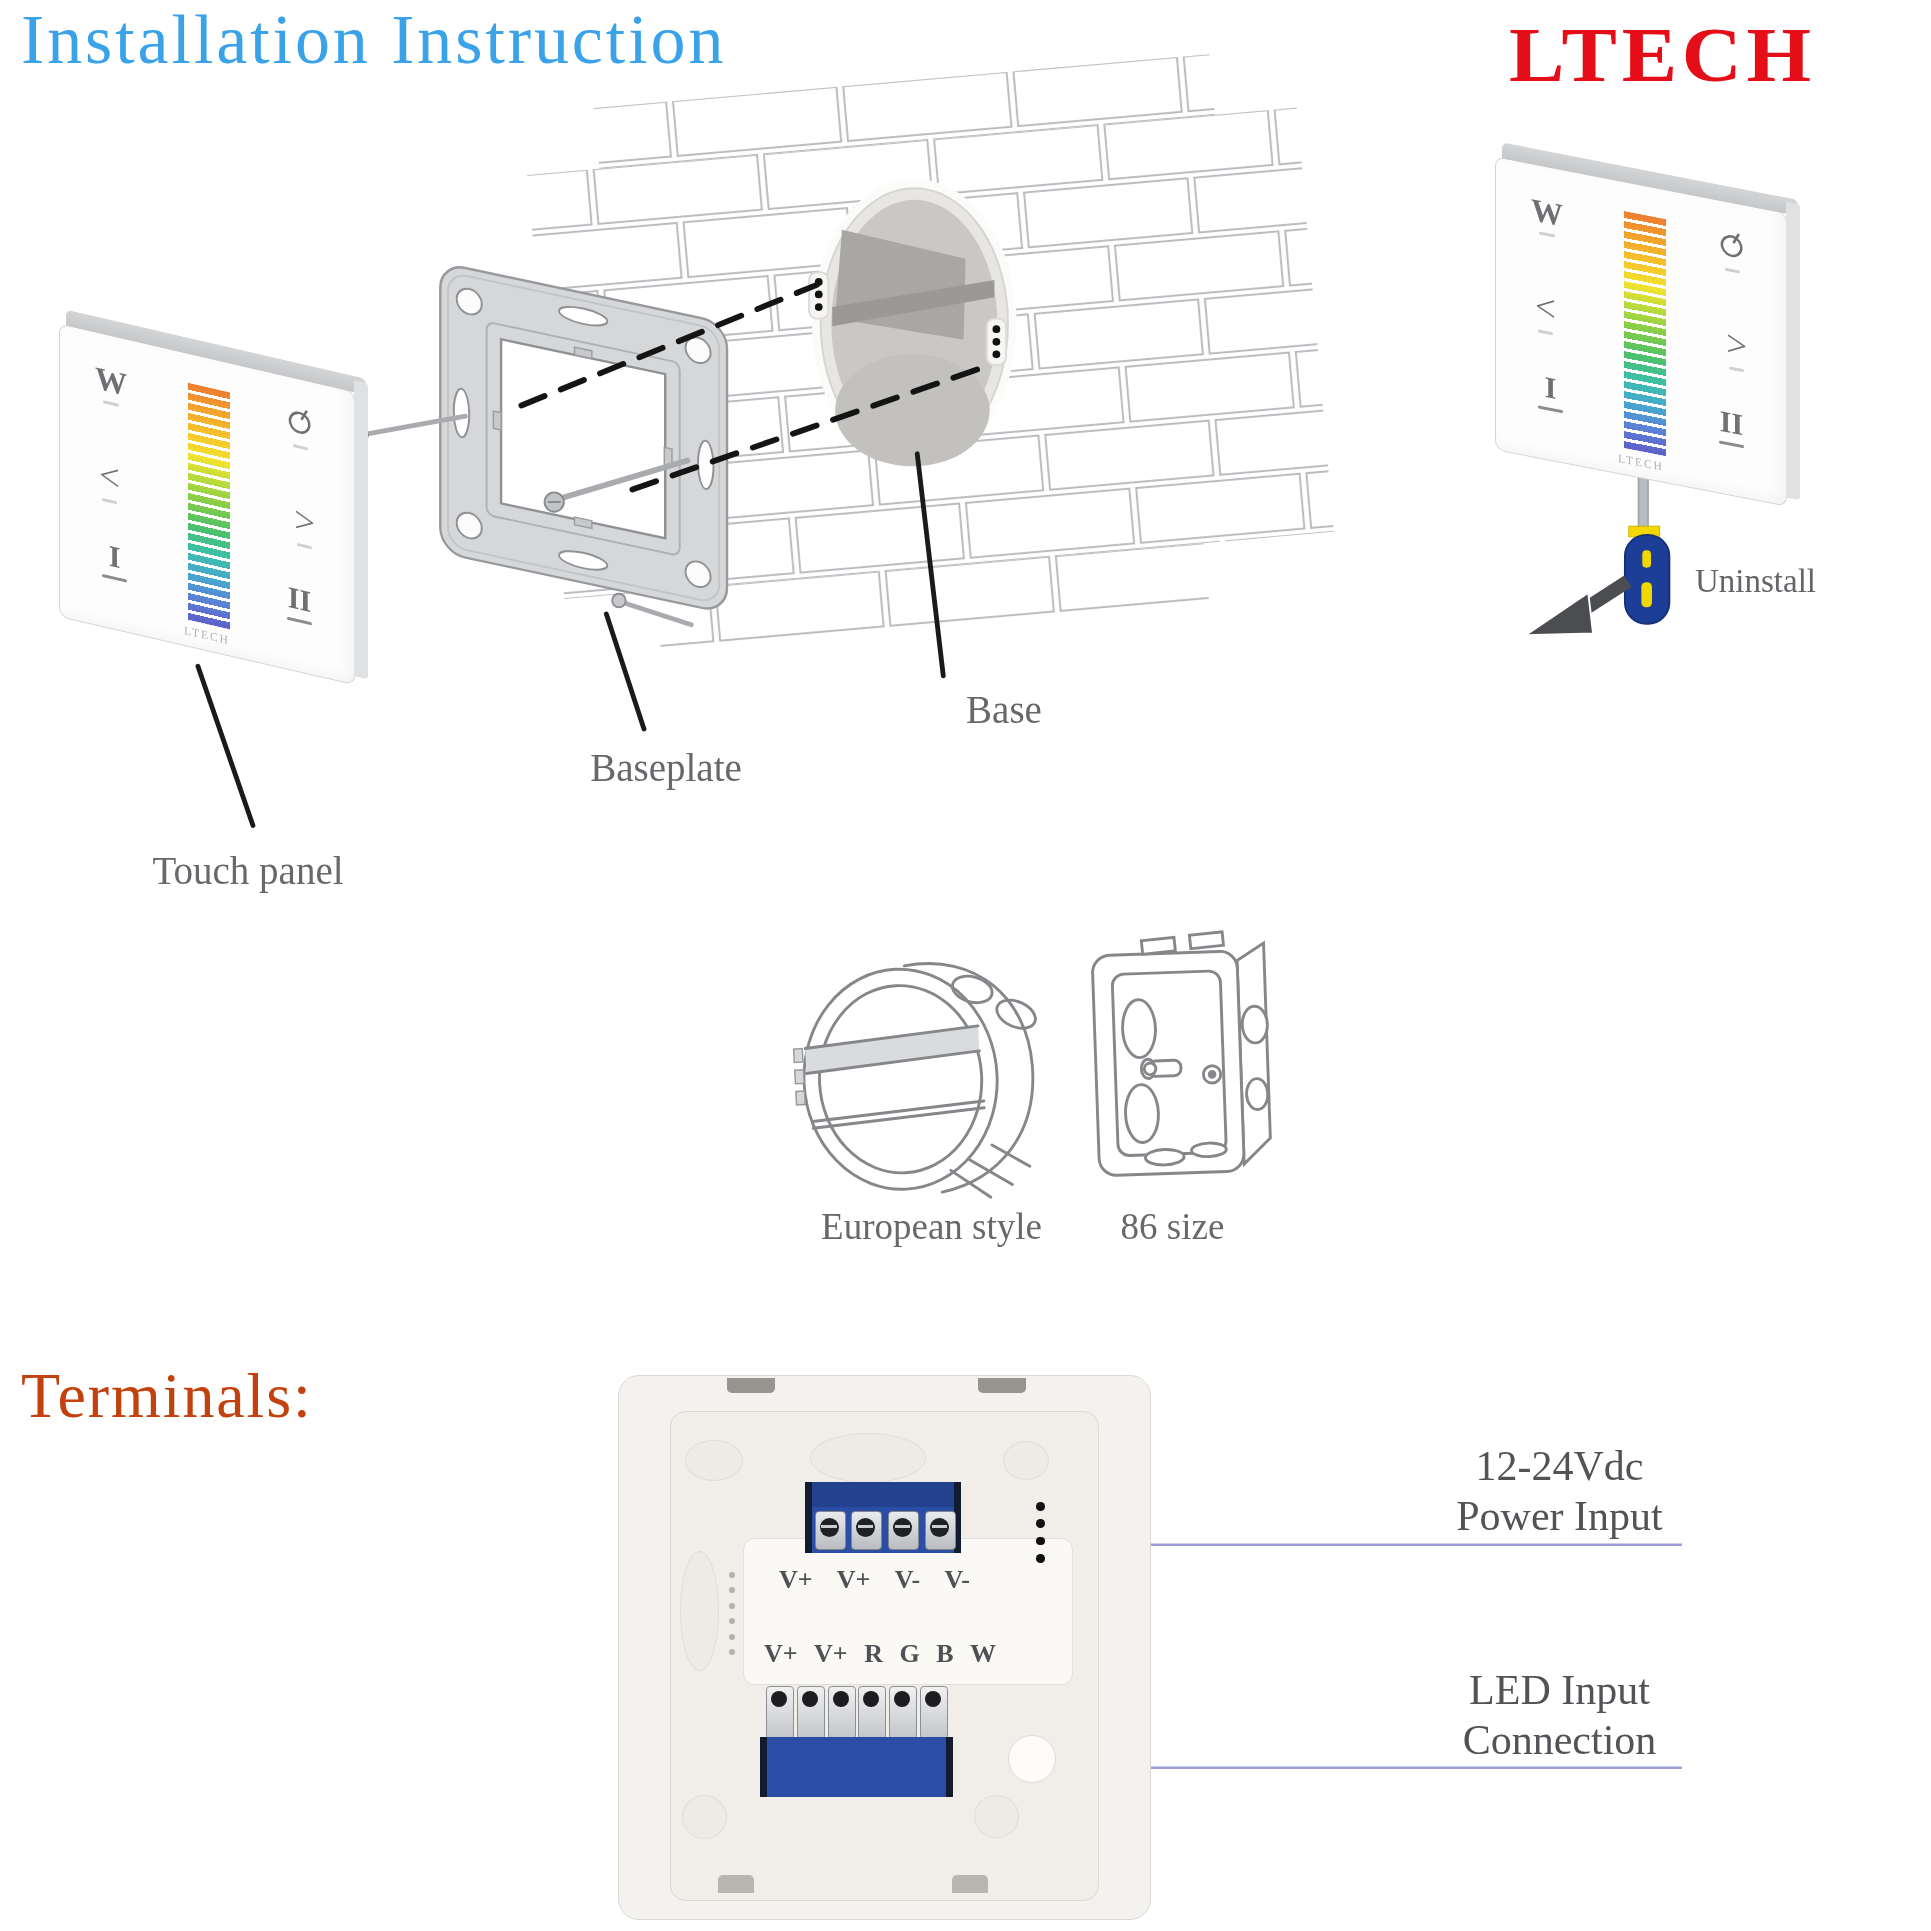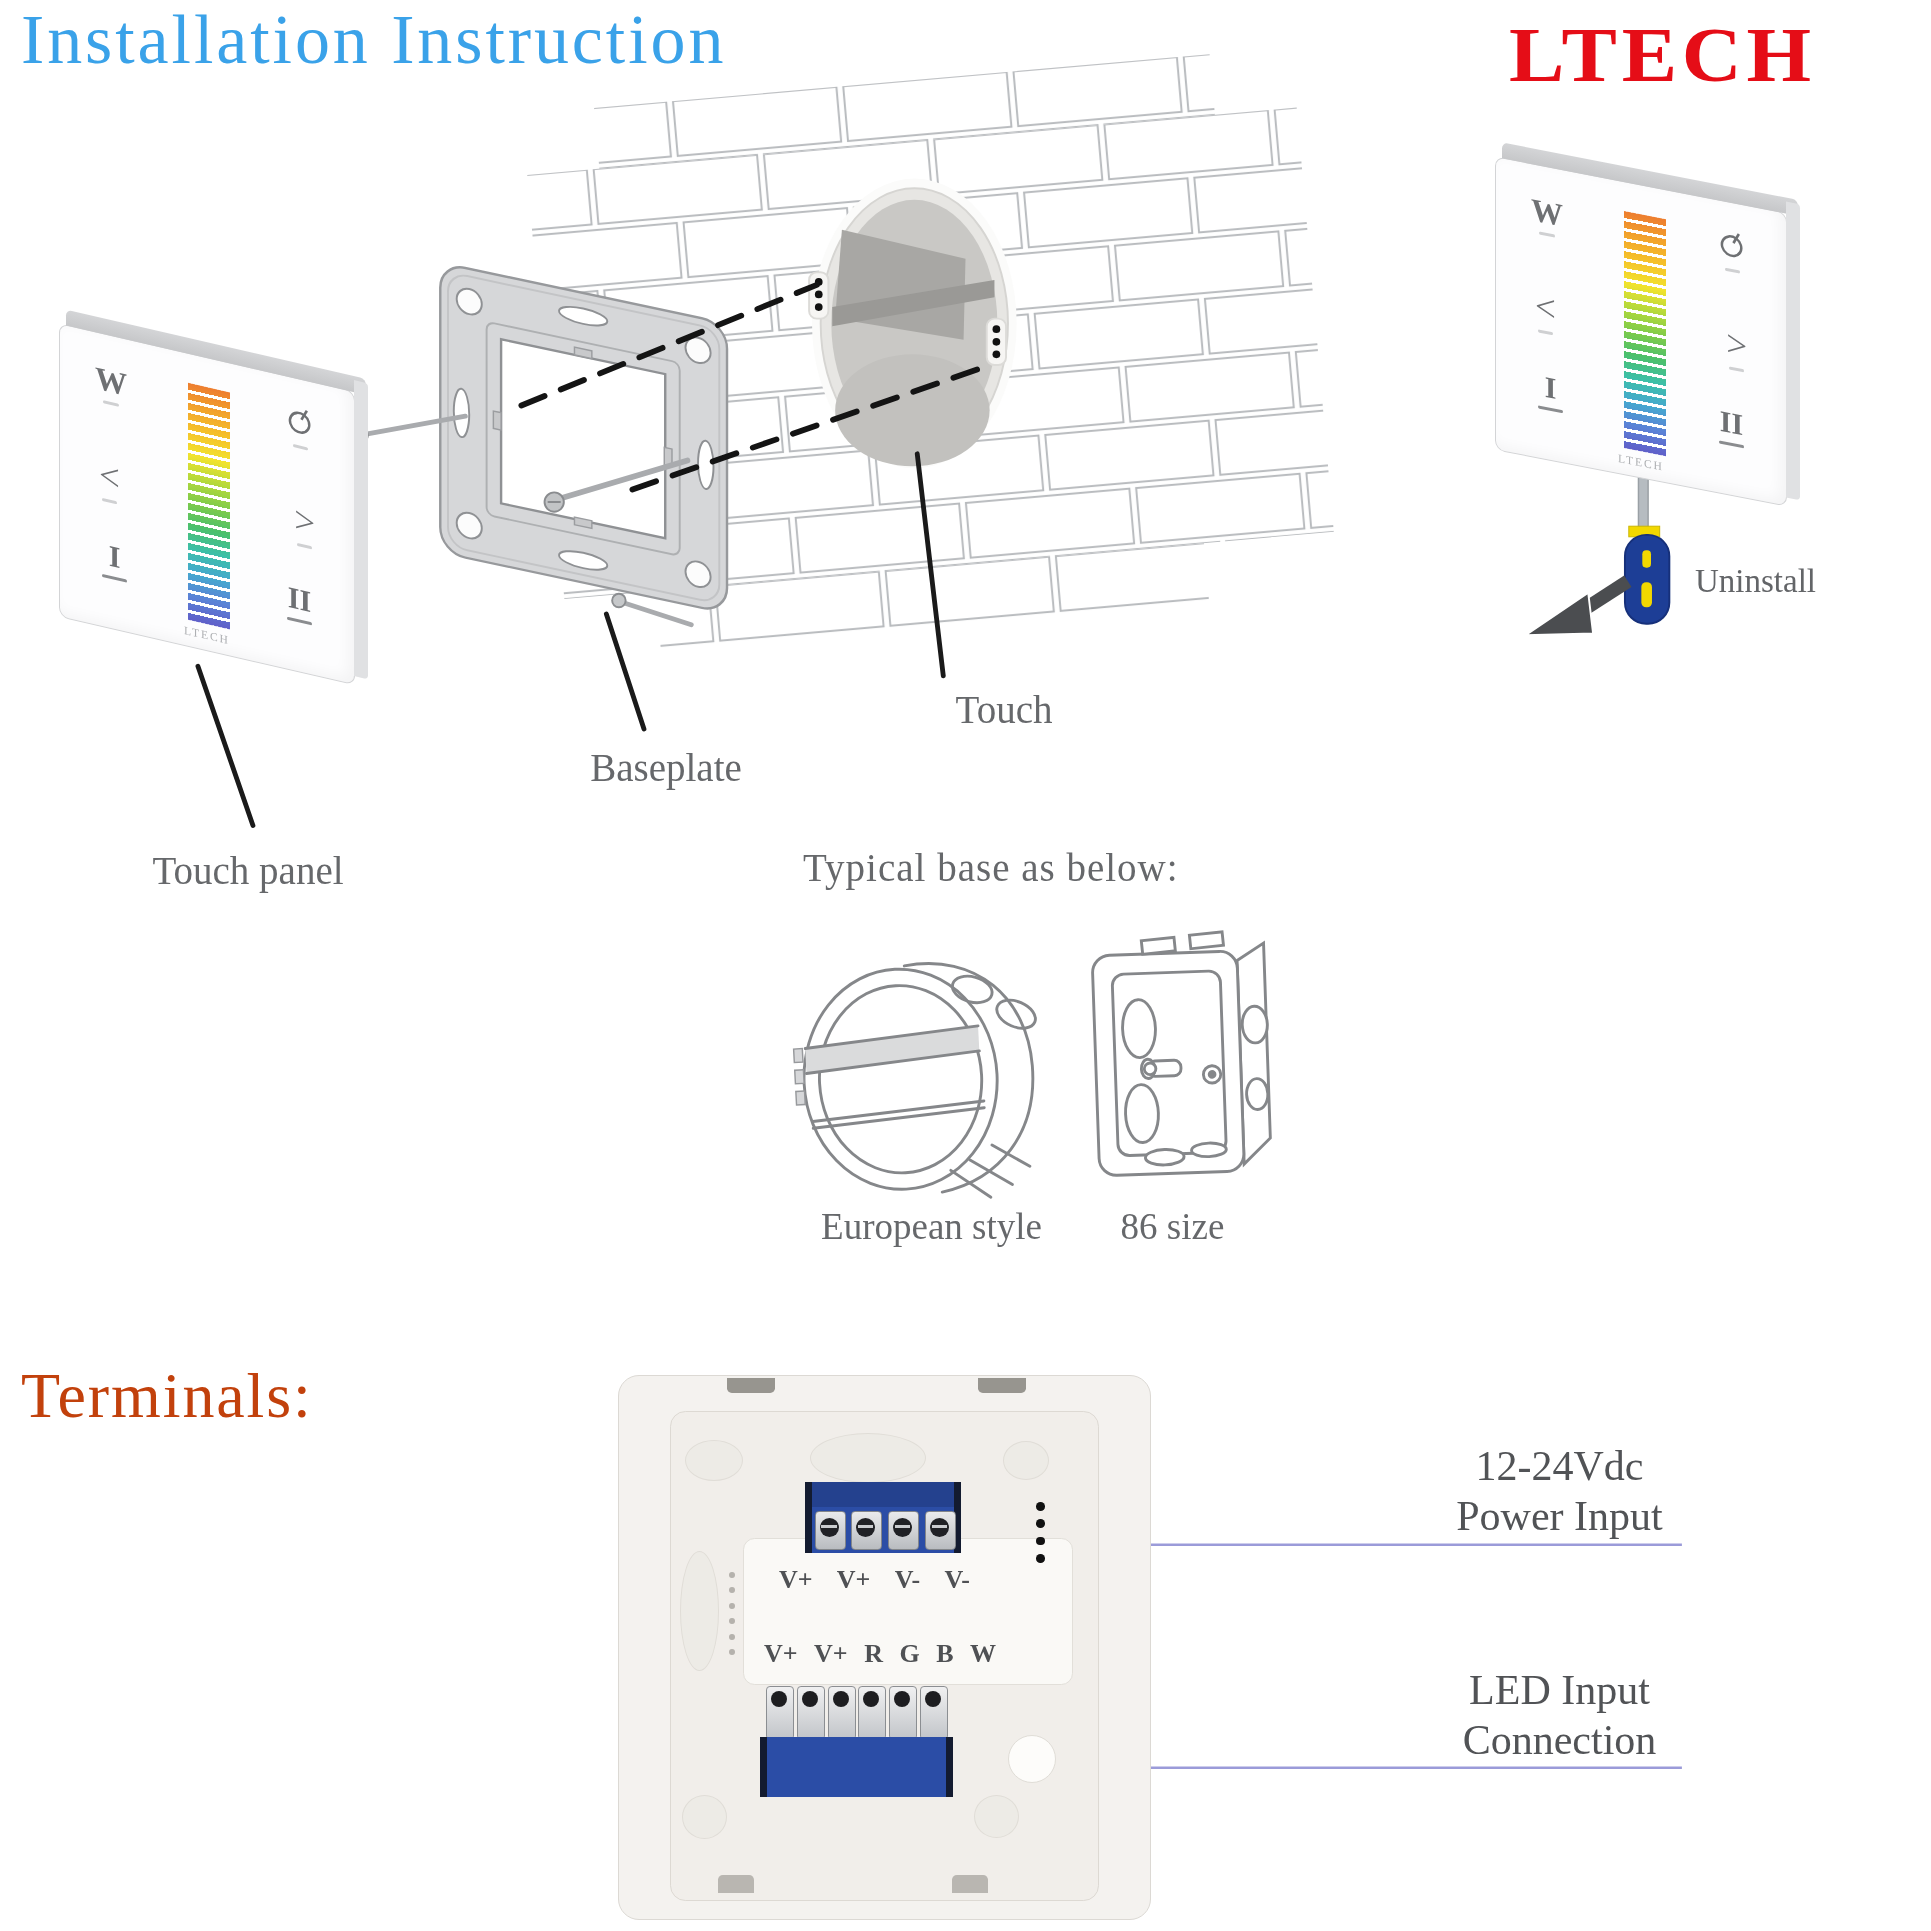--- a/index.html
+++ b/index.html
@@ -268,24 +268,23 @@
     <div class="p-icon i-scene2">
       <span class="glyph">II</span>
         <i class="cap dark"></i>
     </div>
     <div class="rainbow"></div>
     <div class="p-brand">LTECH</div>
   </div>
 
   <div class="abs lbl" style="left:103px;top:848px;width:290px;">Touch panel</div>
   <div class="abs lbl" style="left:521px;top:745px;width:290px;">Baseplate</div>
-  <div class="abs lbl" style="left:859px;top:687px;width:290px;">Touch</div>
+  <div class="abs lbl" style="left:859px;top:687px;width:290px;">Base</div>
   <div class="abs lbl lbl-uninstall">Uninstall</div>
 
-  <div class="abs lbl" style="left:803px;top:845px;width:444px;text-align:left;letter-spacing:1px;">Typical base as below:</div>
   <div class="abs lbl" style="left:801px;top:1205px;width:261px;font-size:37px;">European style</div>
   <div class="abs lbl" style="left:1081px;top:1205px;width:183px;font-size:37px;">86 size</div>
 
   <div class="abs heading-terminals">Terminals:</div>
 
   <div class="abs backpanel">
     <div class="bp-notch" style="left:108px;"></div>
     <div class="bp-notch" style="left:359px;"></div>
     <div class="bp-inner"></div>
     <div class="boss" style="left:66px;top:64px;width:56px;height:39px;"></div>

